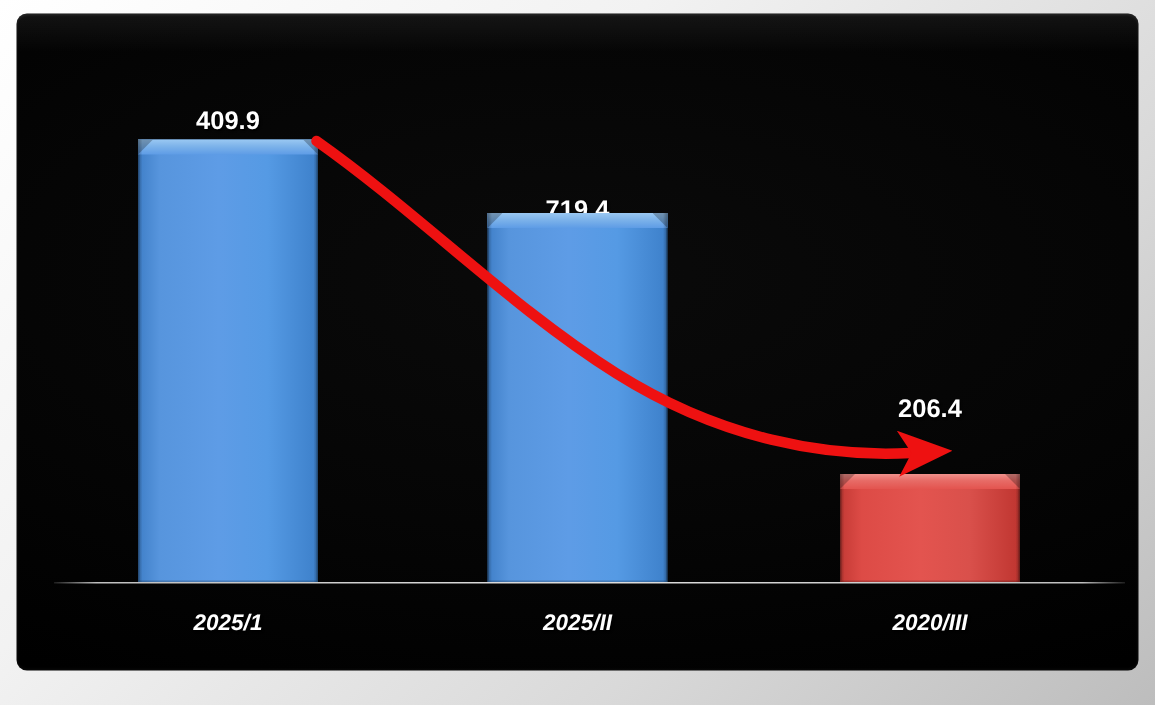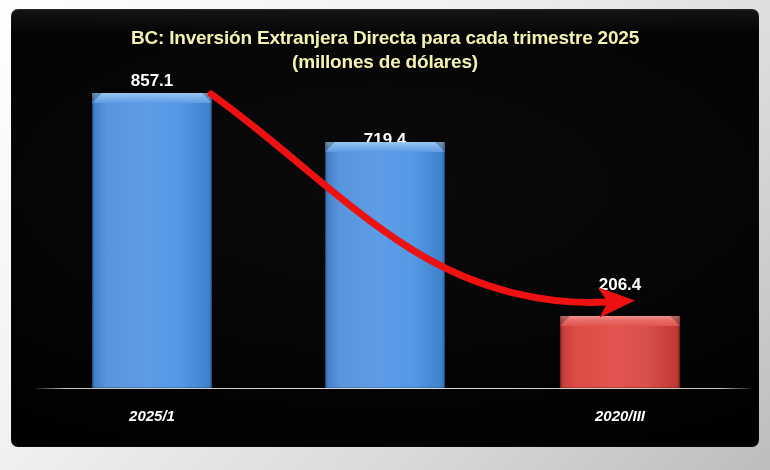--- a/index.html
+++ b/index.html
@@ -149,46 +149,42 @@
   }
 </style>
 </head>
 <body>
 
 <div id="chart-frame">
   <div id="plot-panel">
 
     <div id="panel-sheen"></div>
 
-    <div id="chart-title">
-      <span>BC: Inversión Extranjera Directa para cada trimestre 2025</span>
-      <span class="line2">(millones de dólares)</span>
-    </div>
-
-    <div class="data-label" style="left: 81px; top: 62px; width: 120px;">857.1</div>
+
+    <div class="data-label" style="left: 81px; top: 62px; width: 120px;">409.9</div>
     <div class="bar blue" style="left: 81px; top: 84px; width: 120px; height: 295px;">
       <div class="face"></div>
       <div class="bevel-top"></div>
       <div class="bevel-cut-l"></div>
       <div class="bevel-cut-r"></div>
       <div class="edge-l"></div>
       <div class="edge-r"></div>
     </div>
 
     <div class="data-label" style="left: 314px; top: 121px; width: 120px;">719.4</div>
     <div class="bar blue" style="left: 314px; top: 133px; width: 120px; height: 246px;">
       <div class="face"></div>
       <div class="bevel-top"></div>
       <div class="bevel-cut-l"></div>
       <div class="bevel-cut-r"></div>
       <div class="edge-l"></div>
       <div class="edge-r"></div>
     </div>
 
-    <div class="data-label" style="left: 549px; top: 266px; width: 120px;">206.4</div>
+    <div class="data-label" style="left: 549px; top: 254px; width: 120px;">206.4</div>
     <div class="bar red" style="left: 549px; top: 307px; width: 120px; height: 72px;">
       <div class="face"></div>
       <div class="bevel-top"></div>
       <div class="bevel-cut-l"></div>
       <div class="bevel-cut-r"></div>
       <div class="edge-l"></div>
       <div class="edge-r"></div>
     </div>
 
     <svg id="trend-arrow" viewBox="0 0 748 438">
@@ -196,16 +192,17 @@
         <marker id="arrowhead" markerWidth="5.2" markerHeight="4.4" refX="1.2" refY="2.2" orient="auto" markerUnits="strokeWidth">
           <path d="M 0 0 L 5.2 2.2 L 0 4.4 L 1.3 2.2 Z" fill="#ee1111"></path>
         </marker>
       </defs>
       <path d="M 200 85 C 268 133, 330 196, 400 240 C 470 284, 540 296, 596 293" fill="none" stroke="#ee1111" stroke-width="7" stroke-linecap="round" marker-end="url(#arrowhead)"></path>
     </svg>
 
     <div id="axis-line"></div>
 
     <div class="cat-label" style="left: 81px; top: 398px; width: 120px;">2025/1</div>
+    <div class="cat-label" style="left: 314px; top: 398px; width: 120px;">2025/II</div>
     <div class="cat-label" style="left: 549px; top: 398px; width: 120px;">2020/III</div>
 
   </div>
 </div>
 
 </body></html>

